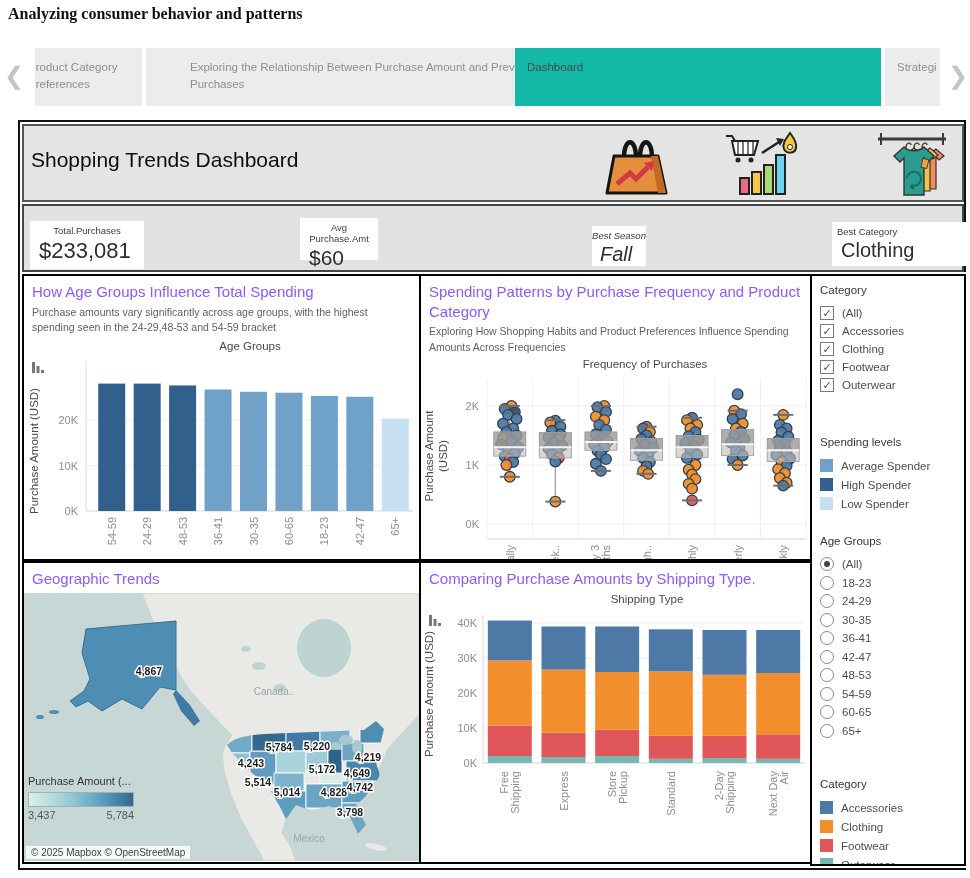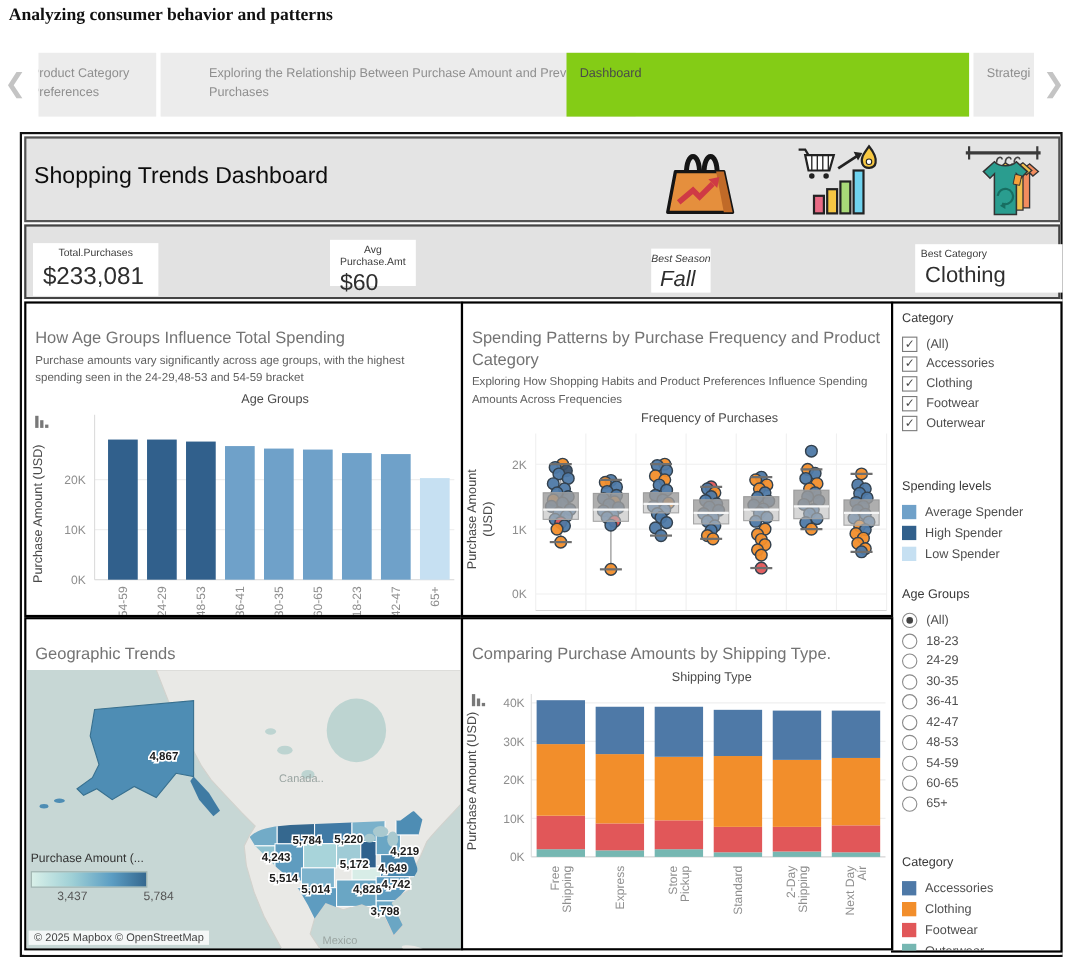--- a/index.html
+++ b/index.html
@@ -7,21 +7,21 @@
   .page{position:relative;width:970px;height:878px;background:#fff;}
   .page-title{position:absolute;left:8px;top:5px;font-family:"Liberation Serif",serif;
     font-size:16px;font-weight:700;color:#111;}
   
   .tabbar{position:absolute;left:0;top:48px;width:970px;height:58px;background:#fff;}
   .chev{position:absolute;top:14px;font-size:24px;color:#c4c4c4;cursor:pointer;width:24px;text-align:center;}
   .chev.left{left:2px;}
   .chev.right{right:0px;}
   .tab{position:absolute;top:0;height:58px;background:#ececec;box-sizing:border-box;
     font-size:11.5px;color:#8f8f8f;line-height:1.5;padding:11px 12px 0 12px;overflow:hidden;cursor:pointer;}
-  .tab.selected{background:#84cc16;color:#4a4a4a;}
+  .tab.selected{background:#14b8a6;color:#4a4a4a;}
   .tab1{left:35px;width:107px;padding-left:0;}
   .tab1 span{display:block;width:110px;margin-left:-7px;}
   .tab2{left:146px;width:432px;padding-left:44px;}
   .tab3{left:515px;width:366px;}
   .tab4{left:885px;width:55px;white-space:nowrap;}
   
   .dash{position:absolute;left:18px;top:120px;width:948px;height:750px;border:2px solid #111;
     box-sizing:border-box;background:#fff;}
   .dash-header{position:absolute;left:2px;top:2px;width:938px;height:74px;background:#e4e4e4;
     border:2px solid #555;}
@@ -43,21 +43,21 @@
   .kpi4{left:808px;top:16px;width:134px;height:44px;}
   .kpi4 .kpi-label{text-align:left;padding-left:5px;}
   .kpi4 .kpi-value{font-size:20px;}
   .main{position:absolute;left:2px;top:150px;width:944px;height:596px;background:#fff;}
   .panel{position:absolute;background:#fff;border:2px solid #000;box-sizing:border-box;overflow:hidden;}
   .panel-age{left:0;top:2px;width:399px;height:287px;}
   .panel-freq{left:397px;top:2px;width:393px;height:287px;}
   .panel-side{left:788px;top:2px;width:156px;height:592px;}
   .panel-map{left:0;top:289px;width:399px;height:303px;}
   .panel-ship{left:397px;top:289px;width:393px;height:303px;}
-  .p-title{font-size:15px;color:#737373;padding:6px 8px 0 8px;line-height:1.3;margin-top:16px;}
+  .p-title{font-size:15px;color:#8b5cf6;padding:6px 8px 0 8px;line-height:1.3;}
   .p-sub{font-size:10.5px;color:#606060;padding:3px 8px 0 8px;line-height:1.5;}
   svg{display:block;}
   svg text{font-family:"Liberation Sans",sans-serif;}
   
   .side-inner{padding:8px 6px 0 8px;}
   .side-h{font-size:11.5px;color:#383838;margin-bottom:8px;}
   .opt-row{display:flex;align-items:center;height:18px;cursor:pointer;}
   .cbx{width:12px;height:12px;border:1px solid #7a7a7a;background:#fff;font-size:11px;
     line-height:12px;text-align:center;color:#4c4c4c;flex:0 0 12px;}
   .rad{width:12px;height:12px;border:1px solid #8a8a8a;border-radius:50%;background:#fff;
@@ -68,21 +68,21 @@
   .sw{width:13px;height:13px;flex:0 0 13px;}
   .leg-row{display:flex;align-items:center;height:19px;cursor:pointer;}
   .gap1{margin-top:42px;}
   .gap2{margin-top:22px;}
   .gap3{margin-top:38px;}
   
   .map-legend{position:absolute;left:4px;top:212px;}
   .map-legend-title{font-size:11px;color:#333;}
   .map-grad{width:104px;height:13px;margin-top:5px;border:1px solid #9fb3b0;
     background:linear-gradient(90deg,#d9f0e9,#9fd0d6 35%,#5b9dc3 70%,#35688f);}
-  .map-grad-labels{display:flex;justify-content:space-between;width:106px;font-size:11px;color:#555;margin-top:2px;margin-left:24px;}
+  .map-grad-labels{display:flex;justify-content:space-between;width:106px;font-size:11px;color:#555;margin-top:2px;}
   .map-attr{position:absolute;left:2px;bottom:3px;background:rgba(255,255,255,.8);
     font-size:10px;color:#444;padding:1px 5px;}
 </style>
 </head>
 <body>
 
 <div class="page">
   <div class="page-title">Analyzing consumer behavior and patterns</div>
 
   <div class="tabbar">

